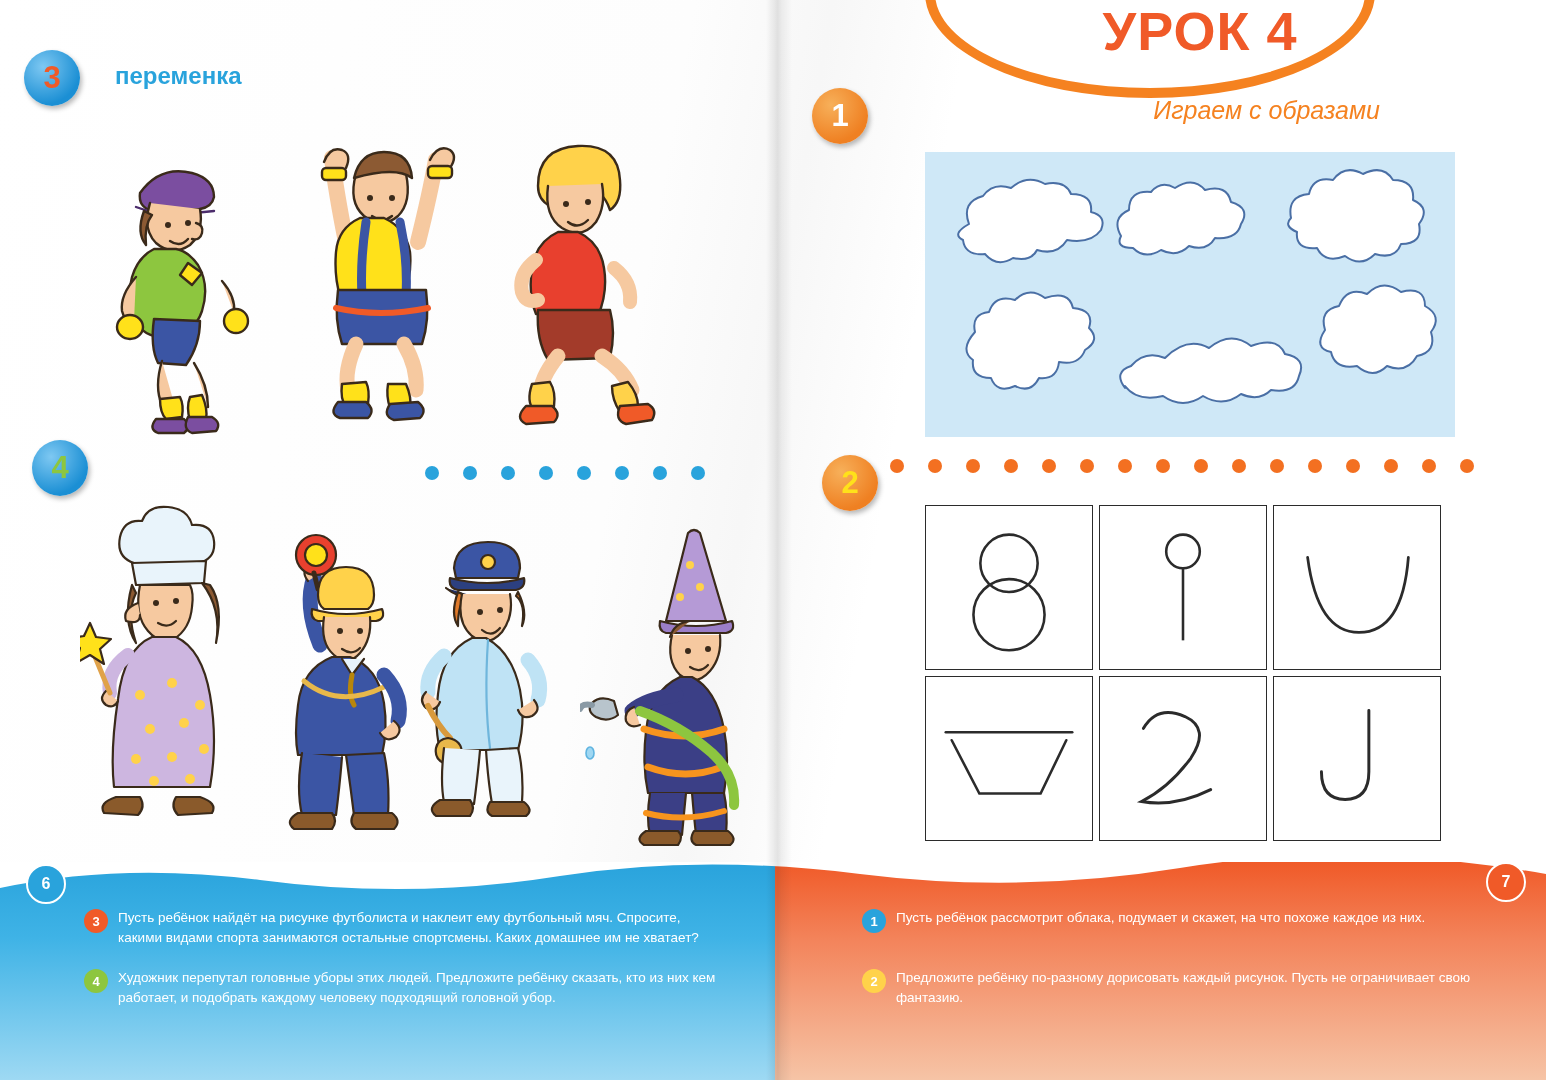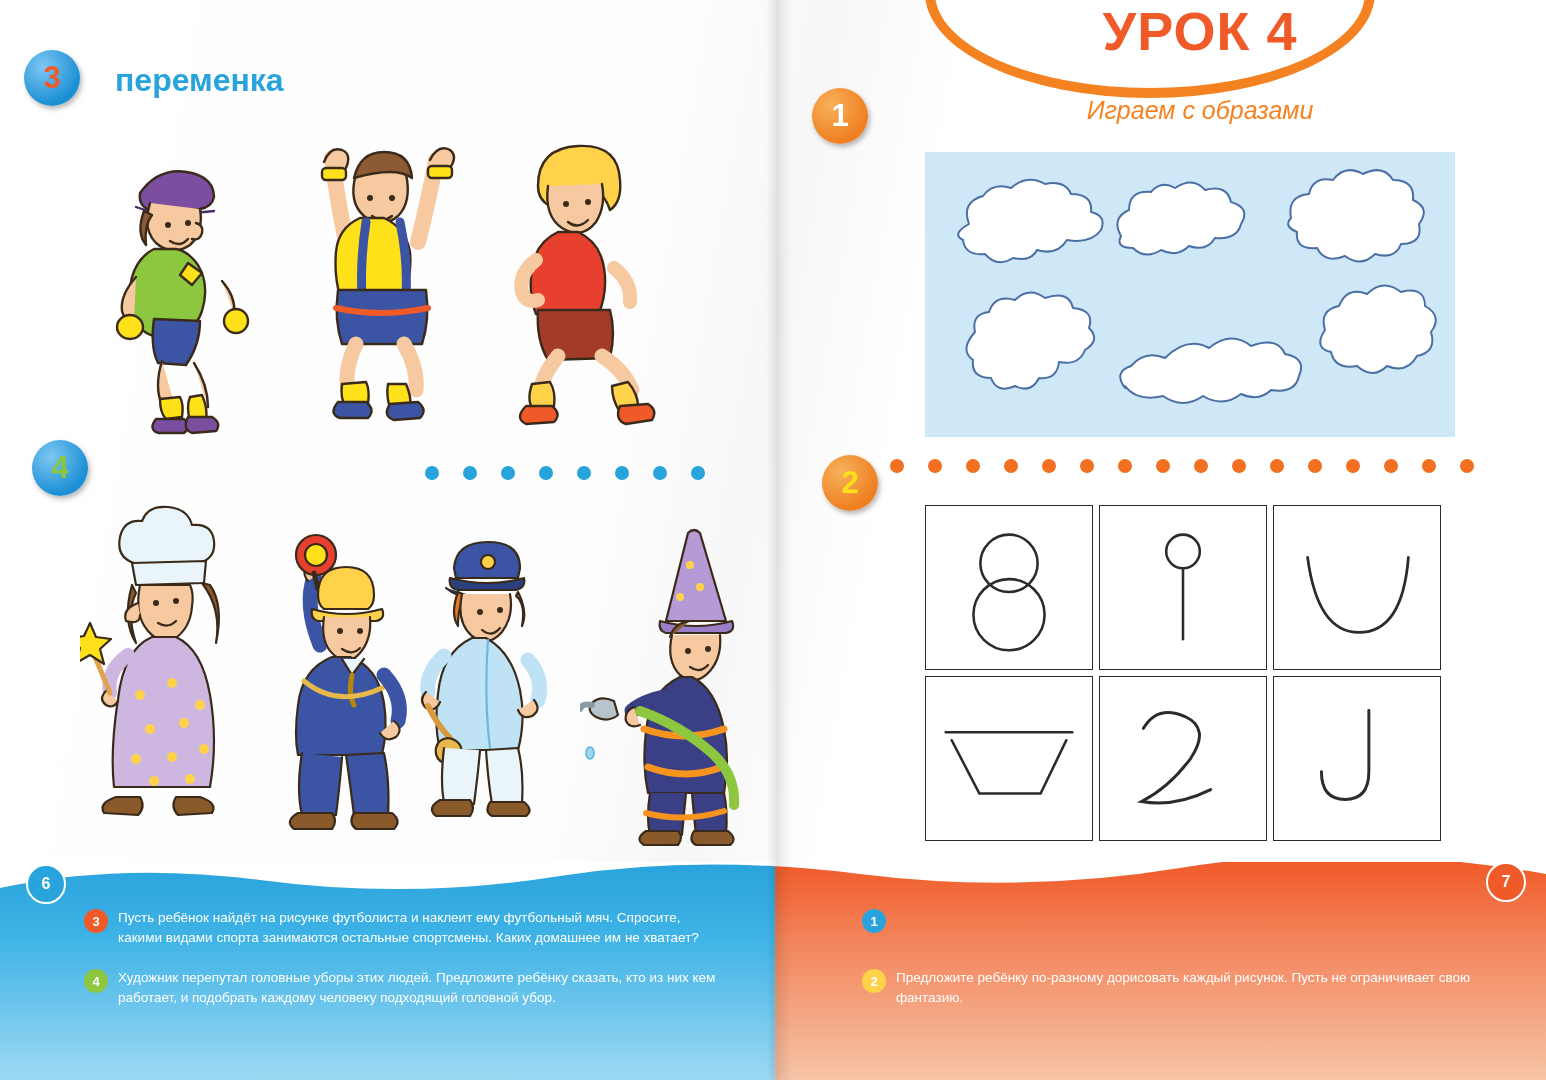--- a/index.html
+++ b/index.html
@@ -28,41 +28,41 @@
     border:10px solid #f58220;border-radius:50%/50%;
     background:#fff;
   }
   .lesson-title{
     position:absolute;left:1040px;top:0px;width:320px;
     font-size:54px;font-weight:bold;color:#f05a28;letter-spacing:1px;
     text-align:center;
   }
   .lesson-sub{
     position:absolute;left:1020px;top:96px;width:360px;
-    font-size:25px;color:#f58220;text-align:center;font-style:italic;
+    font-size:25px;color:#f58220;text-align:right;font-style:italic;
   }
   
   .badge{
     position:absolute;width:56px;height:56px;border-radius:50%;
     display:flex;align-items:center;justify-content:center;
     color:#fff;font-size:31px;font-weight:bold;
     box-shadow:2px 3px 5px rgba(0,0,0,.28);
     font-family:"Liberation Sans",sans-serif;
   }
   .badge.b3{left:24px;top:50px;background:radial-gradient(circle at 34% 30%,#7ec8f2,#1b8fd4 70%);}
   .badge.b3 span{color:#f05a28;}
   .badge.b4{left:32px;top:440px;background:radial-gradient(circle at 34% 30%,#7ec8f2,#1b8fd4 70%);}
   .badge.b4 span{color:#8dc63f;}
   .badge.b1{left:812px;top:88px;background:radial-gradient(circle at 34% 30%,#f7b05a,#ef8022 70%);}
   .badge.b1 span{color:#fff;}
   .badge.b2{left:822px;top:455px;background:radial-gradient(circle at 34% 30%,#f7b05a,#ef8022 70%);}
   .badge.b2 span{color:#ffe11a;}
 
   .sec-title{
-    position:absolute;font-size:32px;font-weight:bold;color:#29a3dc;
+    position:absolute;font-size:24px;font-weight:bold;color:#29a3dc;
   }
   .sec-title.t3{left:115px;top:62px;}
   .sec-title.t4{left:122px;top:452px;}
 
   
   .dots{position:absolute;display:flex;gap:24px;align-items:center;}
   .dots i{display:block;width:14px;height:14px;border-radius:50%;}
   .dots.blue i{background:#29a3dc;}
   .dots.orange i{background:#f37021;}
   .dots.d4{left:425px;top:466px;}
@@ -520,20 +520,21 @@
   <div class="note l1">
     <div class="n">3</div>
     <div class="txt">Пусть ребёнок найдёт на рисунке футболиста и наклеит ему футбольный мяч. Спросите, какими видами спорта занимаются остальные спортсмены. Каких домашнее им не хватает?</div>
   </div>
   <div class="note l2">
     <div class="n">4</div>
     <div class="txt">Художник перепутал головные уборы этих людей. Предложите ребёнку сказать, кто из них кем работает, и подобрать каждому человеку подходящий головной убор.</div>
   </div>
   <div class="note r1">
     <div class="n">1</div>
+    <div class="txt">Пусть ребёнок рассмотрит облака, подумает и скажет, на что похоже каждое из них.</div>
   </div>
   <div class="note r2">
     <div class="n">2</div>
     <div class="txt">Предложите ребёнку по-разному дорисовать каждый рисунок. Пусть не ограничивает свою фантазию.</div>
   </div>
 
   <div class="spine"></div>
 </div>
 
 </body></html>

